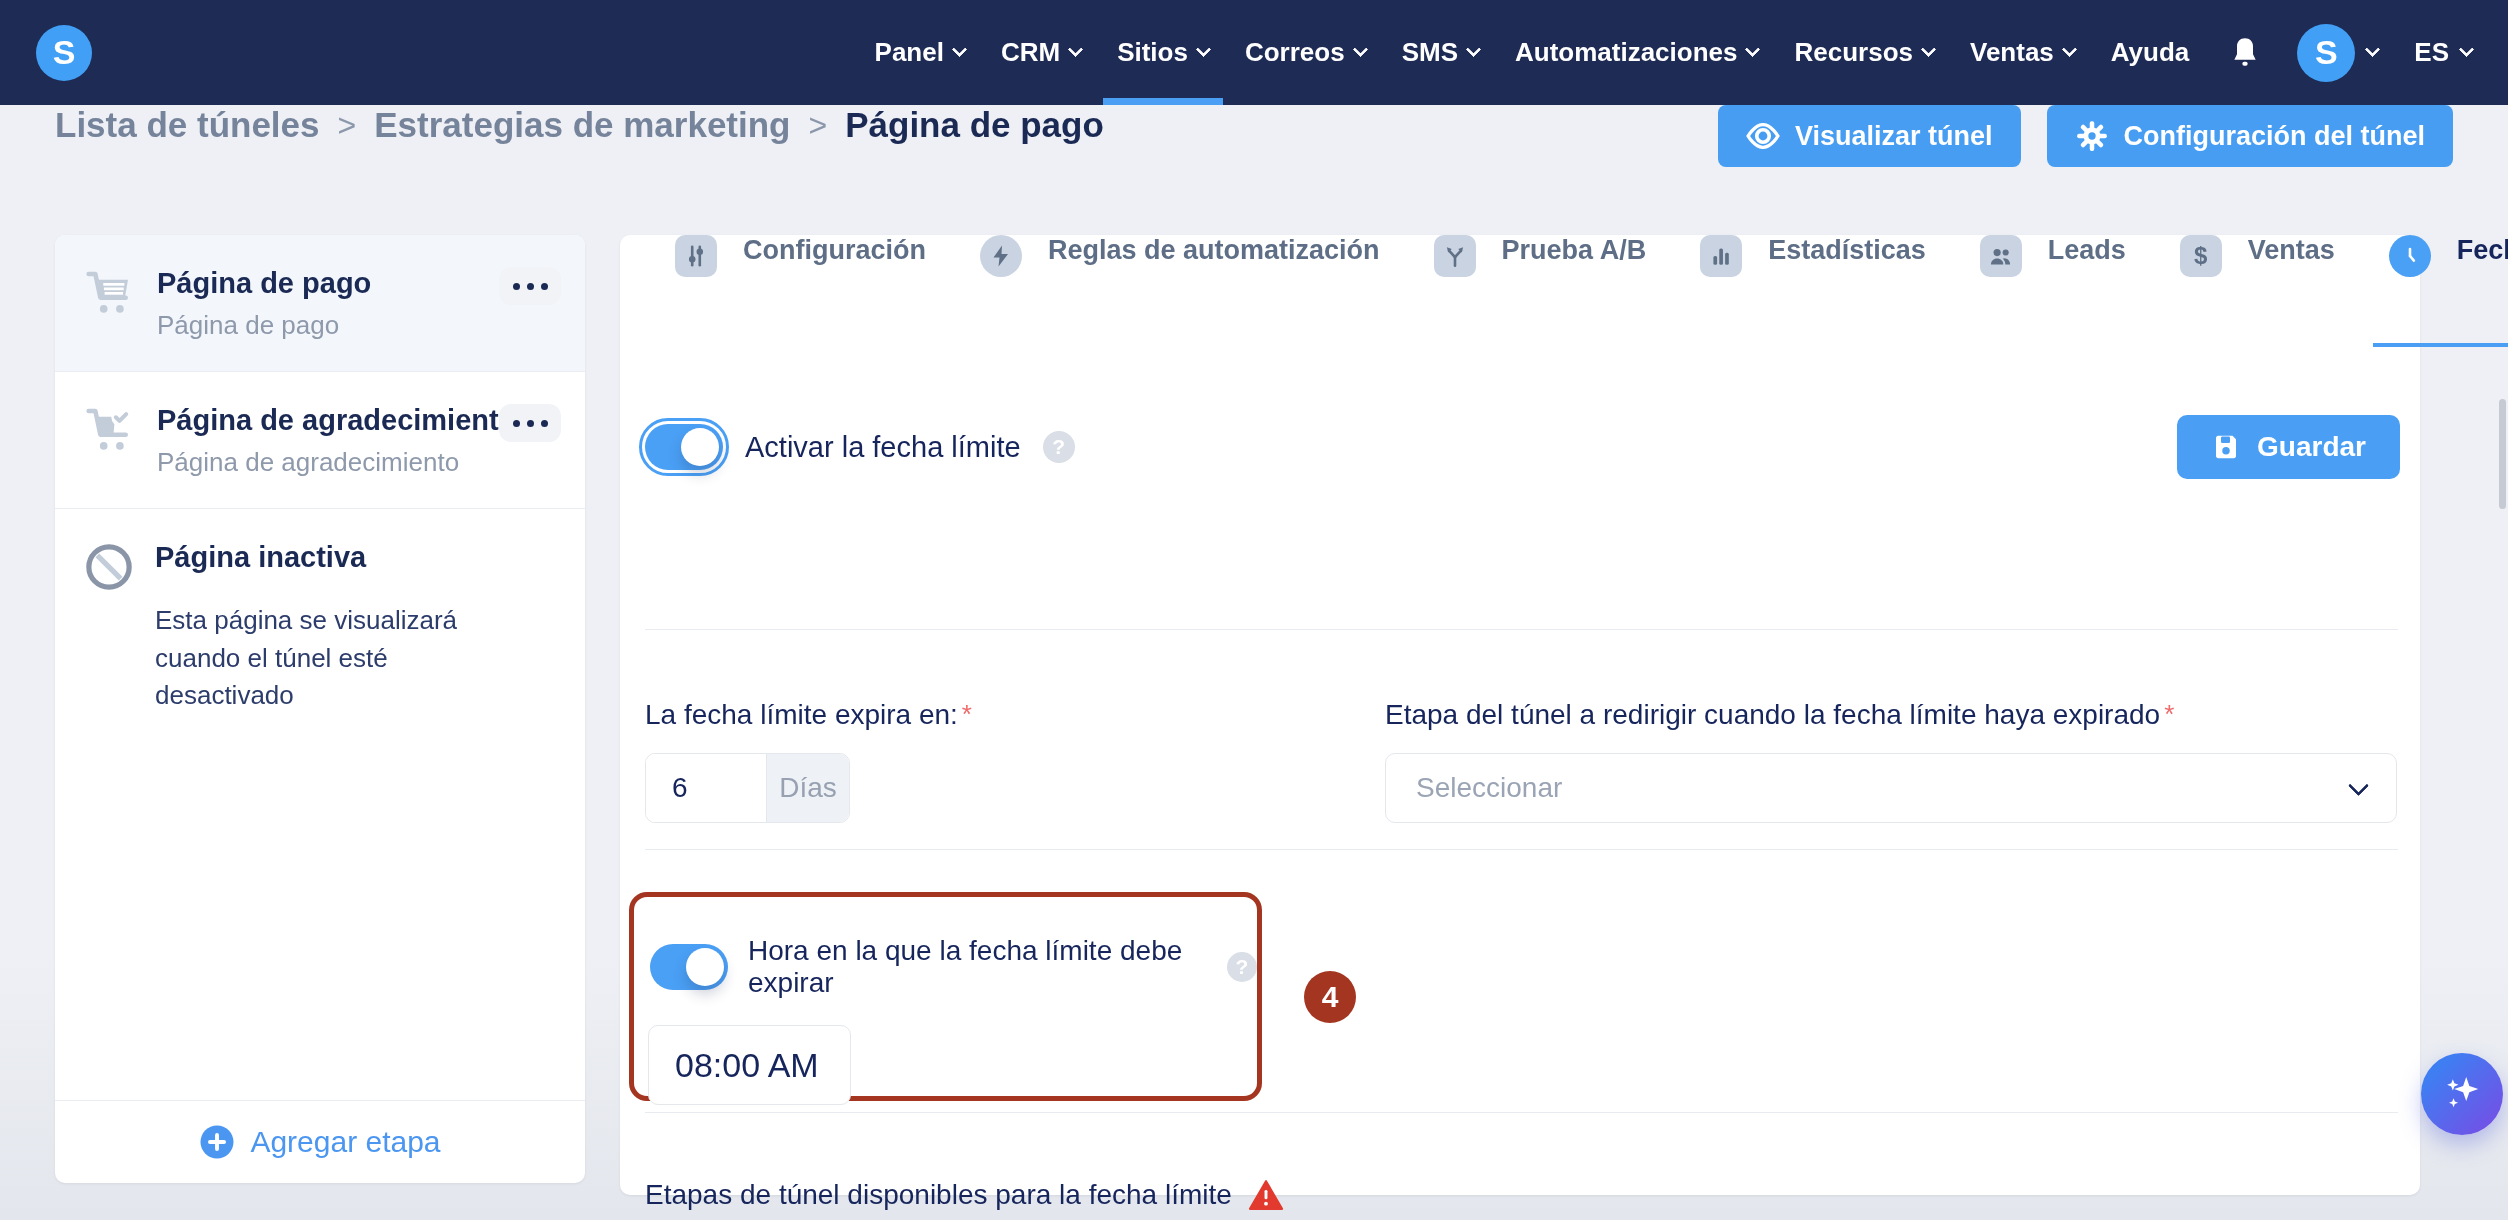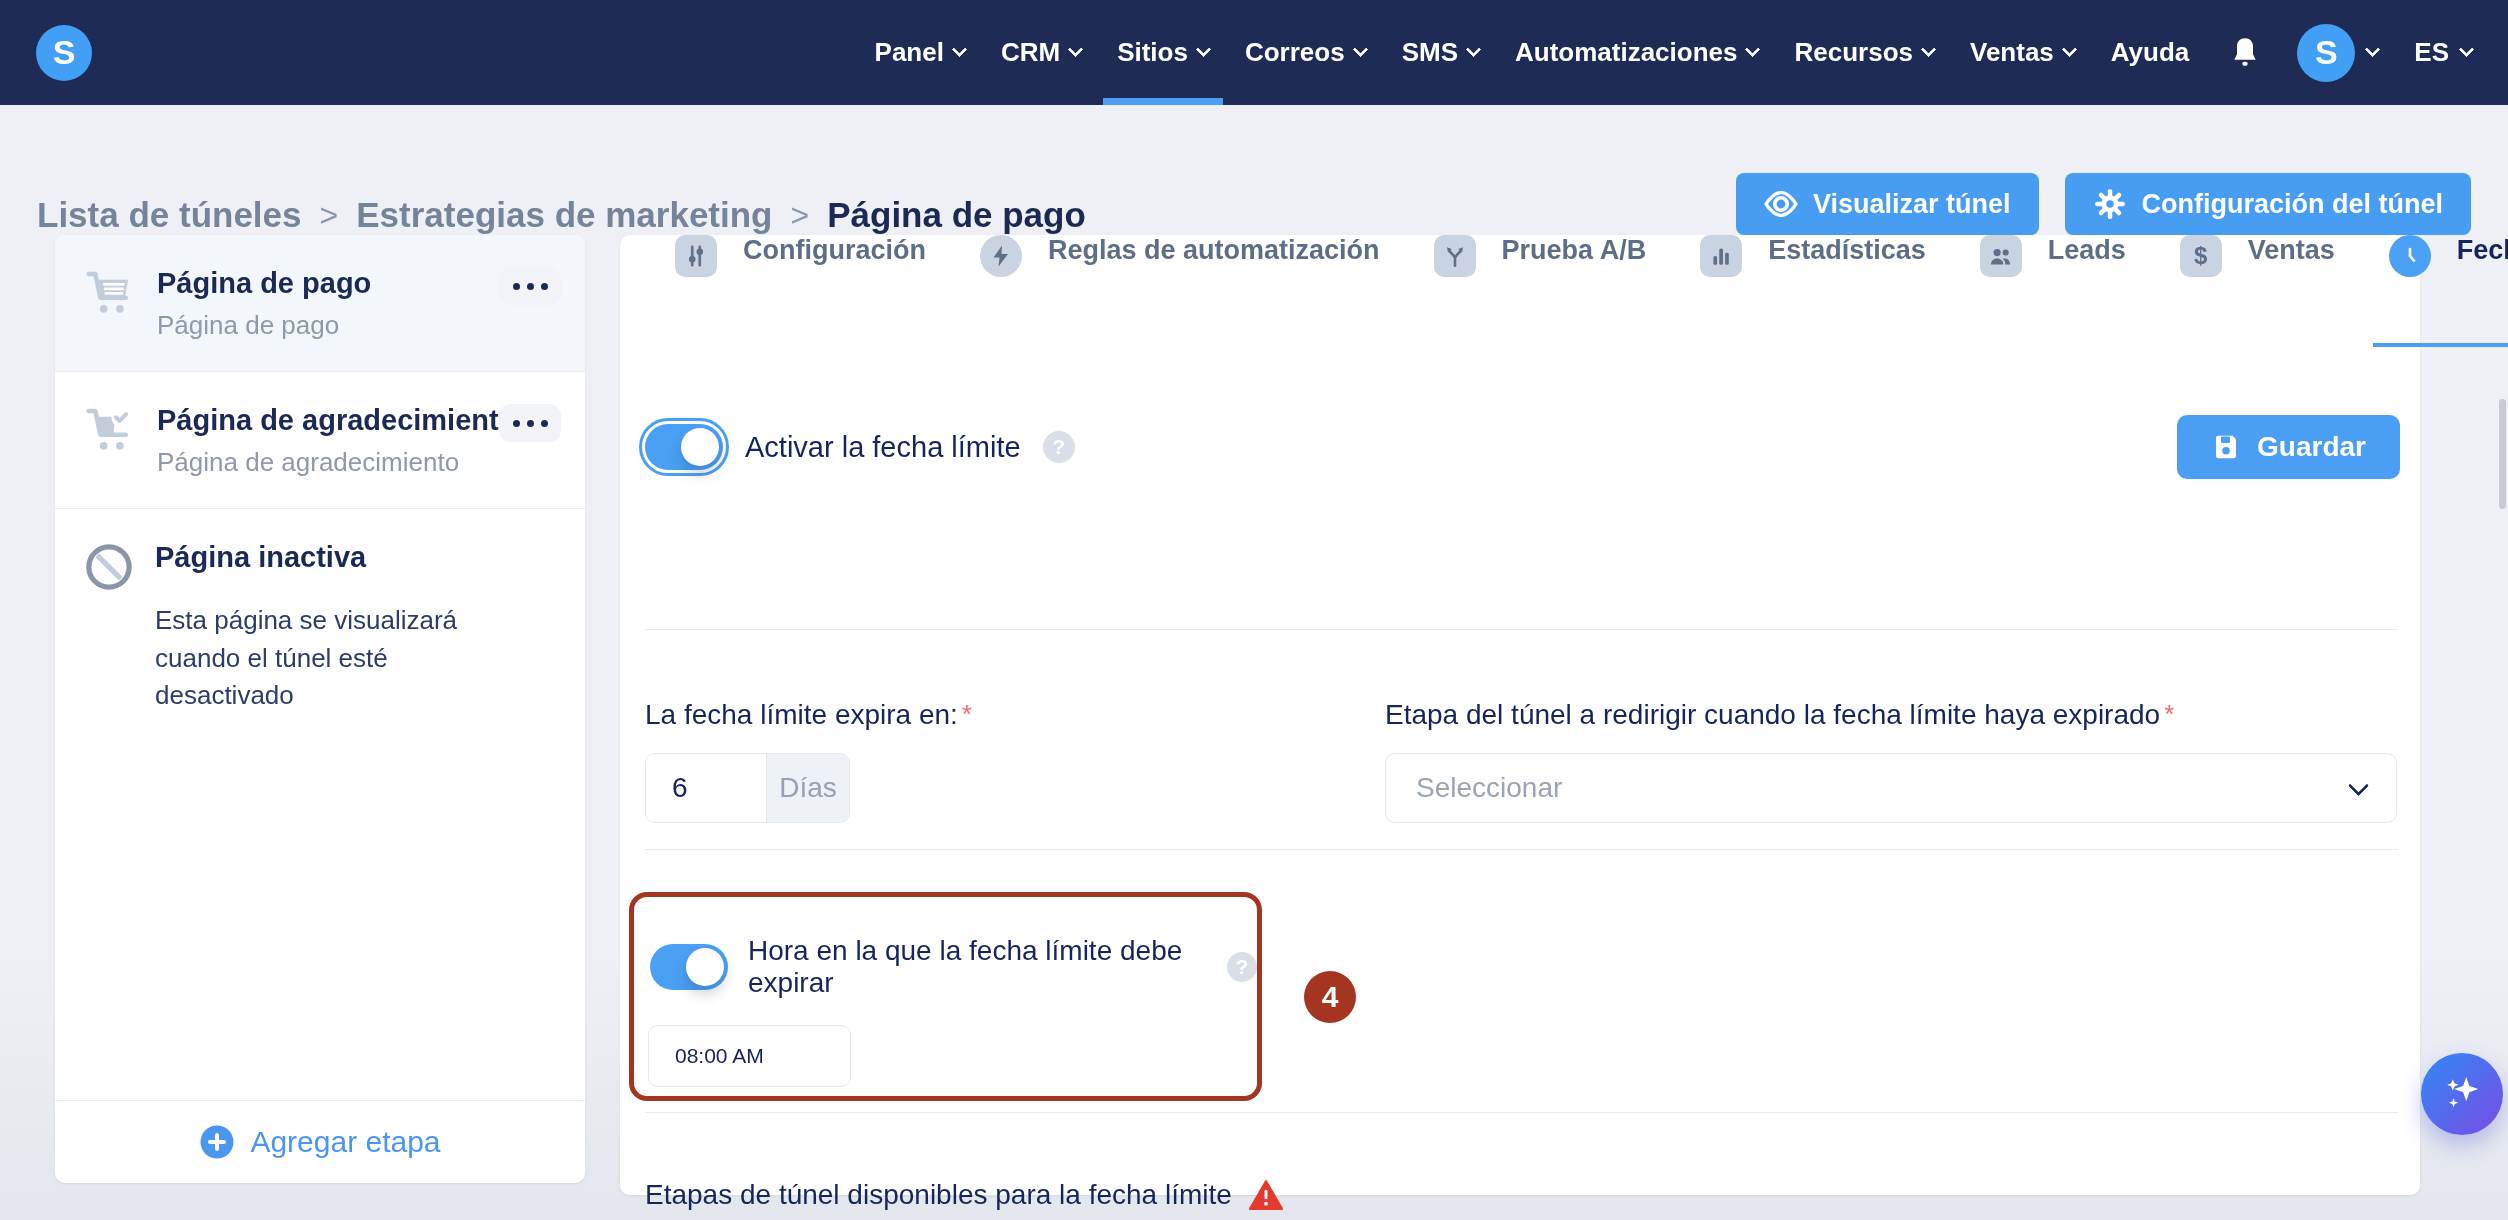--- a/index.html
+++ b/index.html
@@ -21,21 +21,21 @@
   .chev { width:11px; height:11px; border-left:3px solid #fff; border-bottom:3px solid #fff;
           transform:rotate(-45deg); margin-top:-6px; border-radius:1px; }
   .bell { margin-left:4px; display:flex; align-items:center; }
   .avatar-wrap { display:flex; align-items:center; gap:12px; }
   .avatar { width:58px; height:58px; border-radius:50%; background:#41a0f6; color:#fff;
             font-weight:bold; font-size:34px; display:flex; align-items:center; justify-content:center; }
   .lang { display:flex; align-items:center; gap:12px; color:#fff; font-weight:bold; font-size:26px; }
 
   
   .breadbar { position:absolute; top:105px; left:0; right:0; height:130px; display:flex;
-              align-items:flex-end; justify-content:space-between; padding:0 37px; }
+              align-items:flex-start; justify-content:space-between; padding:0 55px; }
   .crumbs { display:flex; align-items:center; gap:18px; font-size:35px; color:#76849b; font-weight:bold; }
   .crumb { cursor:pointer; }
   .crumb-sep { color:#8b97aa; font-weight:normal; font-size:32px; }
   .crumb-current { color:#1b2a54; }
   .head-actions { display:flex; gap:26px; }
   .btn-blue { height:62px; border:none; border-radius:8px; background:#469df2; color:#fff;
               font-family:inherit; font-size:27px; font-weight:bold; display:flex; align-items:center;
               gap:15px; padding:0 28px; cursor:pointer; }
 
   
@@ -99,22 +99,22 @@
             display:flex; align-items:center; padding:0 30px; cursor:pointer; }
   .select .placeholder { font-size:28px; color:#9aa4b4; }
   .select .sel-chev { margin-left:auto; width:15px; height:15px; border-left:3.5px solid #16255b;
             border-bottom:3.5px solid #16255b; transform:rotate(-45deg) translate(2px,-2px); border-radius:2px; }
 
   .anno-box { position:absolute; left:9px; top:545px; width:633px; height:209px;
               border:5px solid #a43520; border-radius:18px; }
   .anno-badge { position:absolute; left:684px; top:624px; width:52px; height:52px; border-radius:50%;
                 background:#a43520; color:#fff; font-size:30px; font-weight:bold; display:flex;
                 align-items:center; justify-content:center; }
-  .time-input { width:203px; height:62px; border:1px solid #e4e7ec; border-radius:10px;
-                font-family:inherit; font-size:21px; color:#16255b; padding-left:26px; outline:none; }
+  .time-input { width:203px; height:80px; border:1px solid #e4e7ec; border-radius:10px;
+                font-family:inherit; font-size:34px; color:#16255b; padding-left:26px; outline:none; }
 
   .fab { position:absolute; left:2421px; top:1053px; width:82px; height:82px; border-radius:50%;
          border:none; background:linear-gradient(135deg,#3f7ef2 20%,#7350e6 90%); display:flex;
          align-items:center; justify-content:center; cursor:pointer;
          box-shadow:0 10px 22px rgba(84,96,222,.35); }
   .scroll-thumb { position:absolute; left:2499px; top:399px; width:7px; height:110px; border-radius:4px;
                   background:#c6cad2; }
   .flex { display:flex; align-items:center;gap:47px; }
 </style>
 </head>

